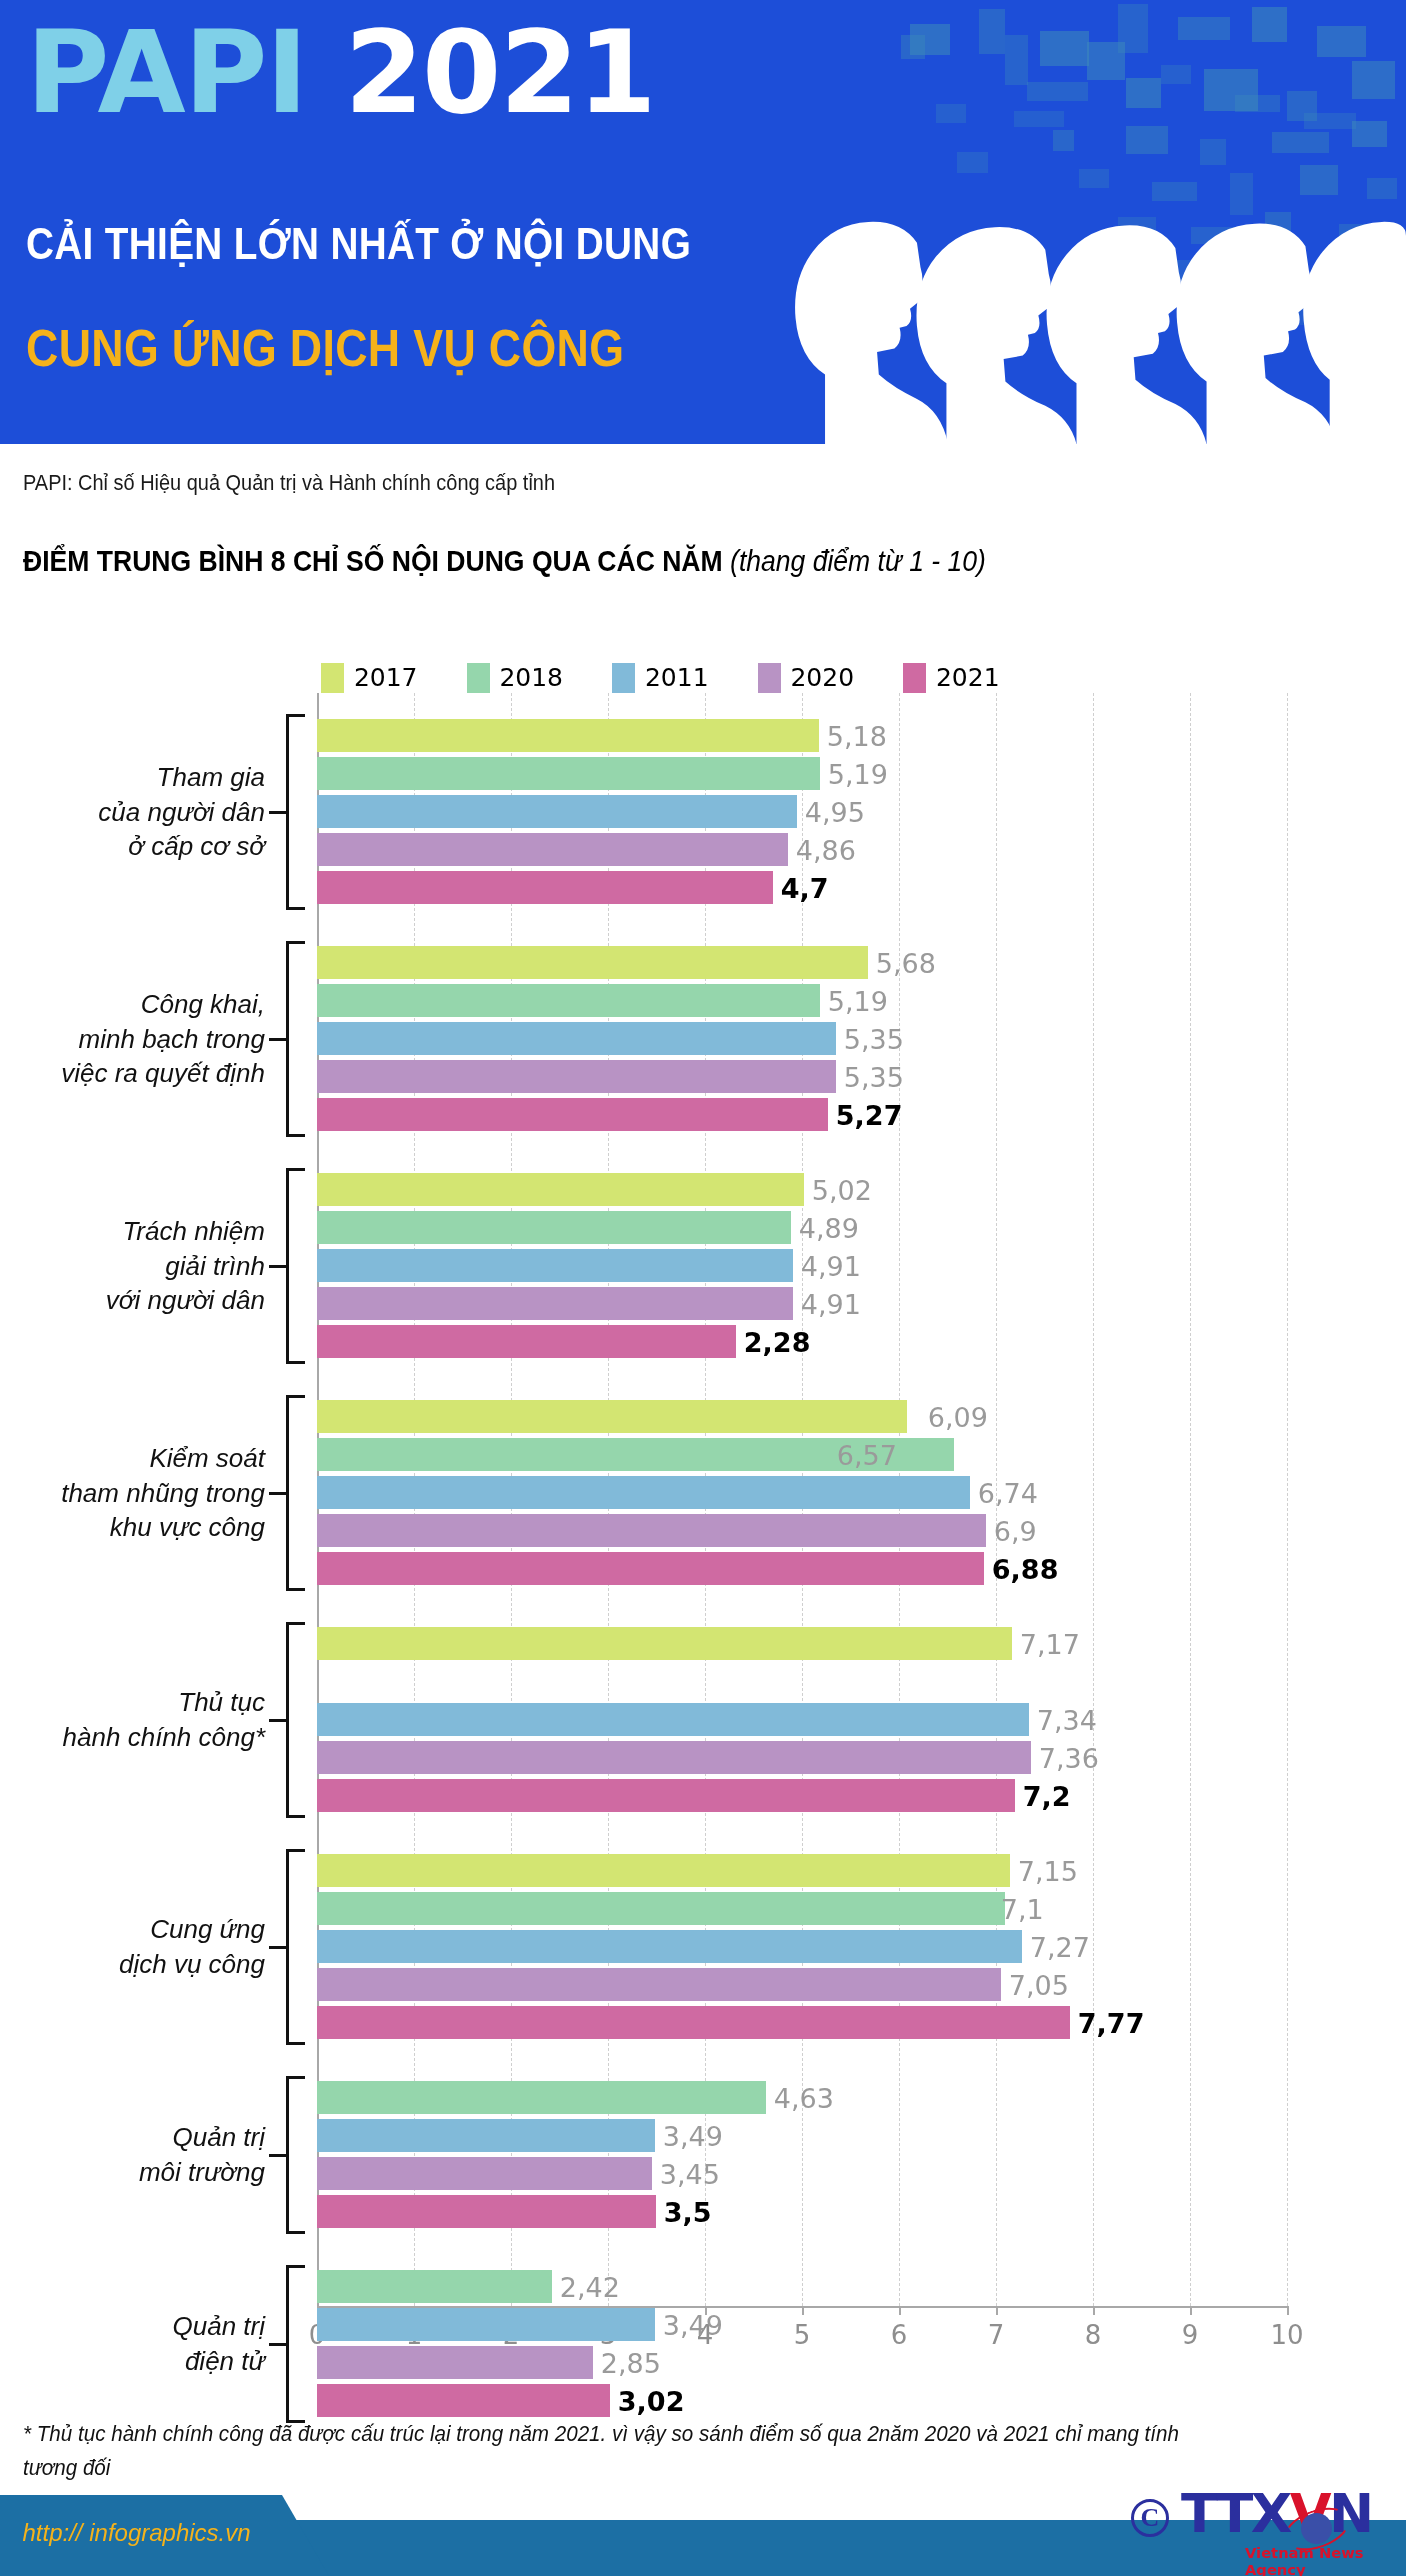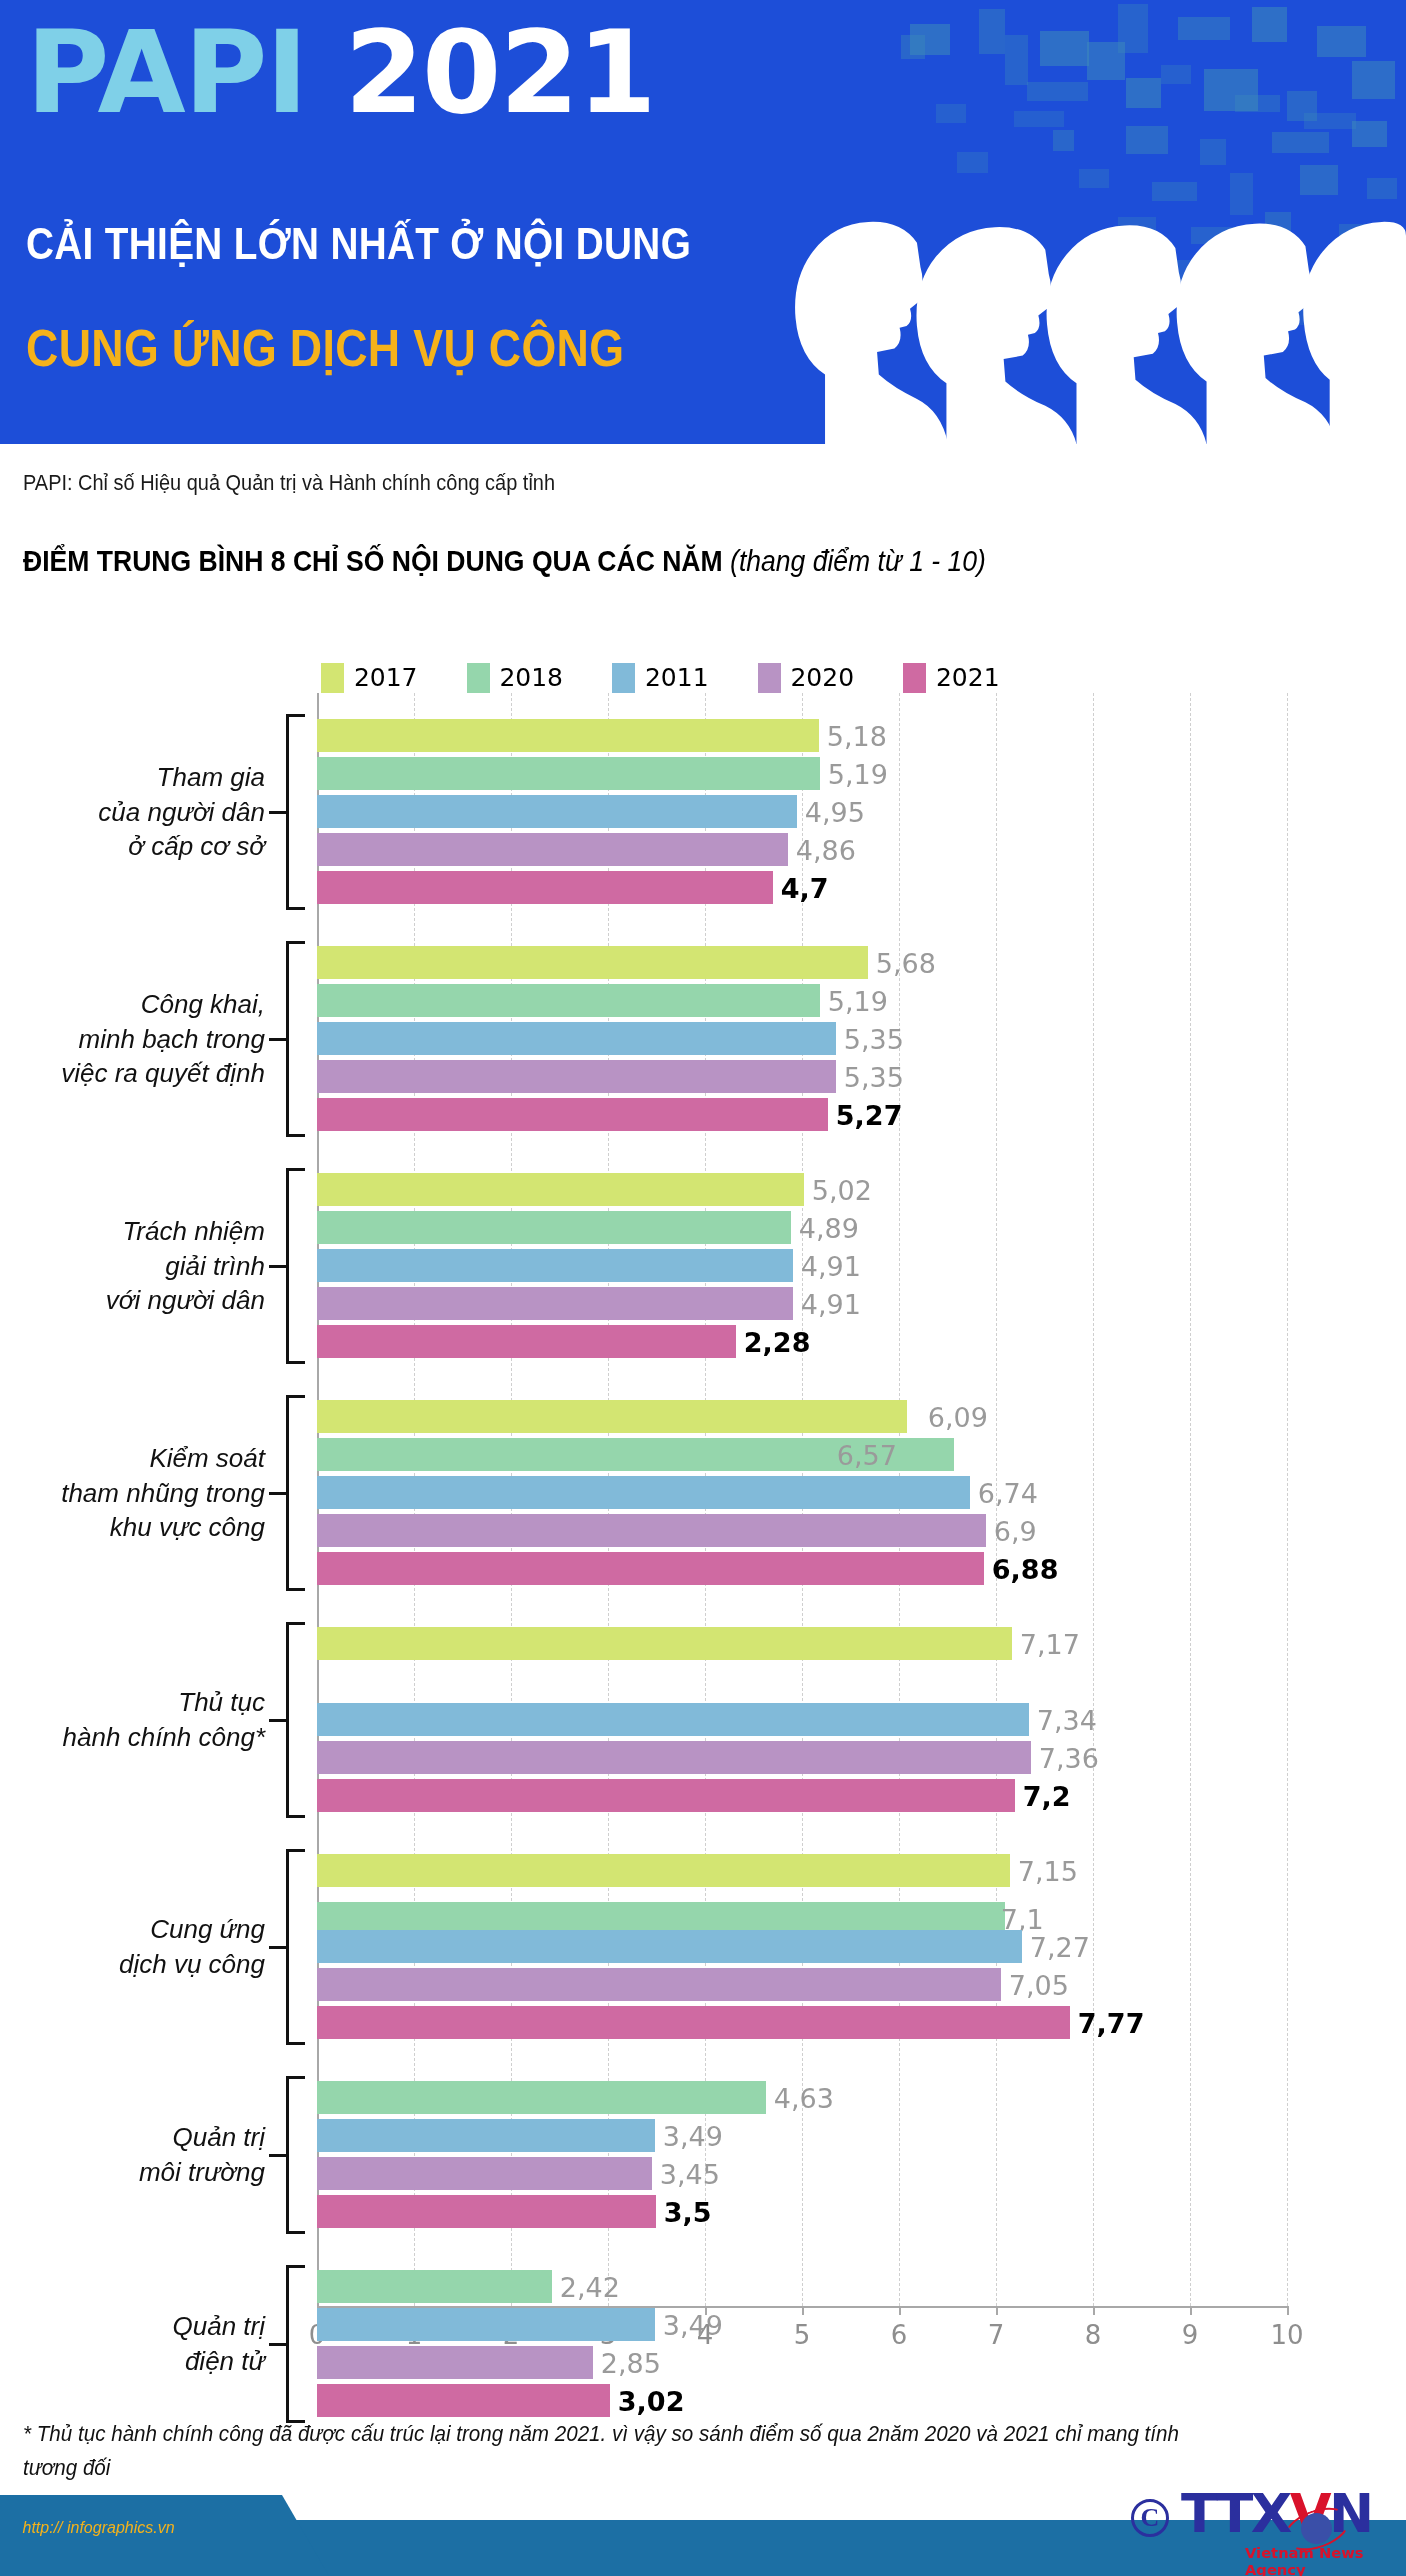--- a/index.html
+++ b/index.html
@@ -132,21 +132,21 @@
     position:absolute; left:0; top:2520px; width:1406px; height:56px;
     background:#1c6fa4;
   }
   .footer-tab {
     position:absolute; left:0; top:2495px; width:329px; height:81px;
     background:#1c6fa4;
     clip-path:polygon(0 0, 282px 0, 329px 81px, 0 81px);
   }
   .footer-url {
     position:absolute; left:22.5px; top:2519px;
-    font-size:16px; font-style:italic; color:#f5b21a;
+    font-size:24px; font-style:italic; color:#f5b21a;
     white-space:nowrap;
   }
 
   
   .logo { position:absolute; left:1131px; top:2480px; width:256px; height:91px; }
   .logo-c {
     position:absolute; left:0; top:19px;
     width:38px; height:38px; border:3.5px solid #2b2f9e;
     border-radius:50%; color:#2b2f9e;
     font-size:26px; font-weight:bold; text-align:center; line-height:32px;
@@ -439,21 +439,21 @@
     </div>
     <div class="group" style="top: 1161px; height: 185px;">
       <div class="bracket" style="left: 286px; top: -5.2px; height: 196px;"></div>
       <div class="bracket-stem" style="left: 269px; top: 92px;"></div>
       <div class="group-label" style="right: 1141px; top: 58px;">Cung ứng
 dịch vụ công</div>
       <div class="bar-row" style="top: 0px; width: 693px;">
         <div class="bar" style="width: 693px; background: rgb(211, 229, 114);"></div>
         <div class="bar-value">7,15</div>
       </div>
-      <div class="bar-row" style="top: 48px; width: 676px;">
+      <div class="bar-row" style="top: 38px; width: 676px;">
         <div class="bar" style="width: 688px; background: rgb(149, 214, 172);"></div>
         <div class="bar-value">7,1</div>
       </div>
       <div class="bar-row" style="top: 76px; width: 705px;">
         <div class="bar" style="width: 705px; background: rgb(129, 186, 217);"></div>
         <div class="bar-value">7,27</div>
       </div>
       <div class="bar-row" style="top: 114px; width: 684px;">
         <div class="bar" style="width: 684px; background: rgb(184, 147, 196);"></div>
         <div class="bar-value">7,05</div>

